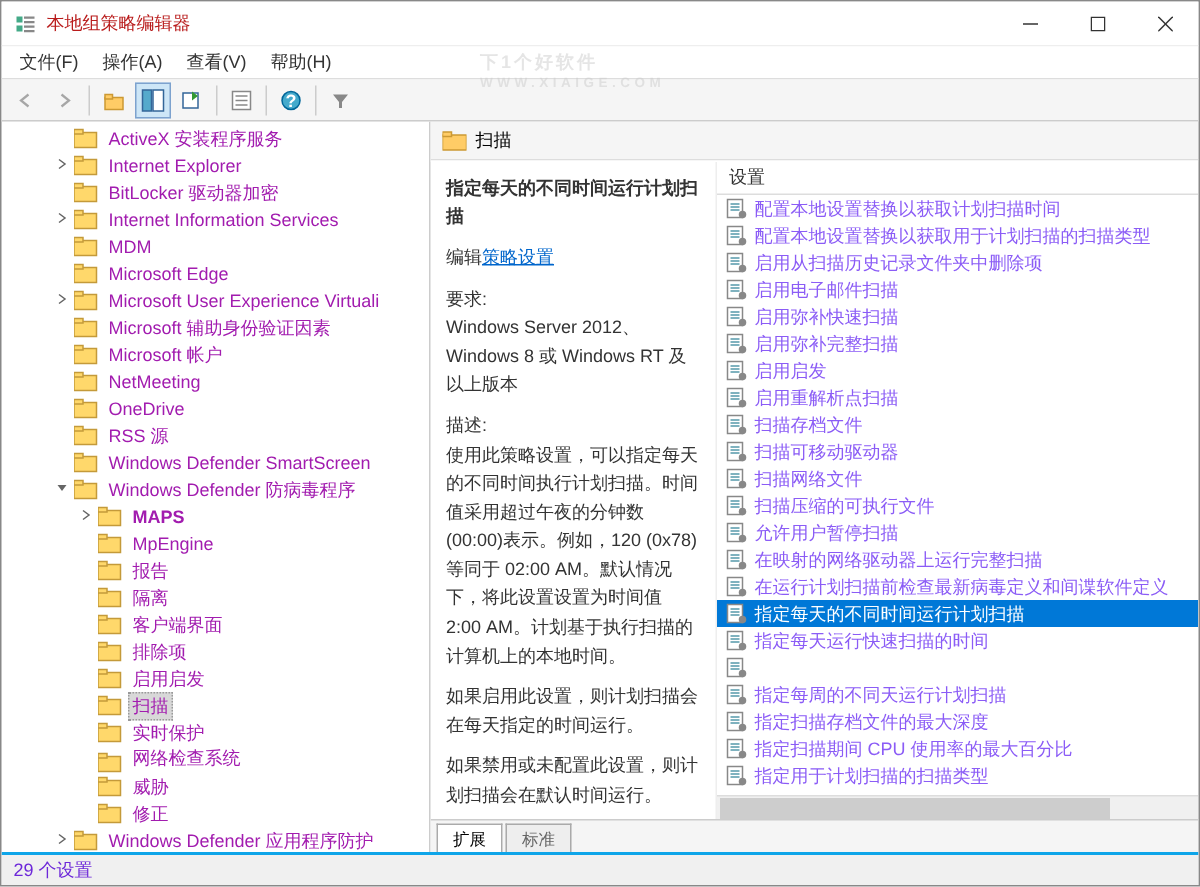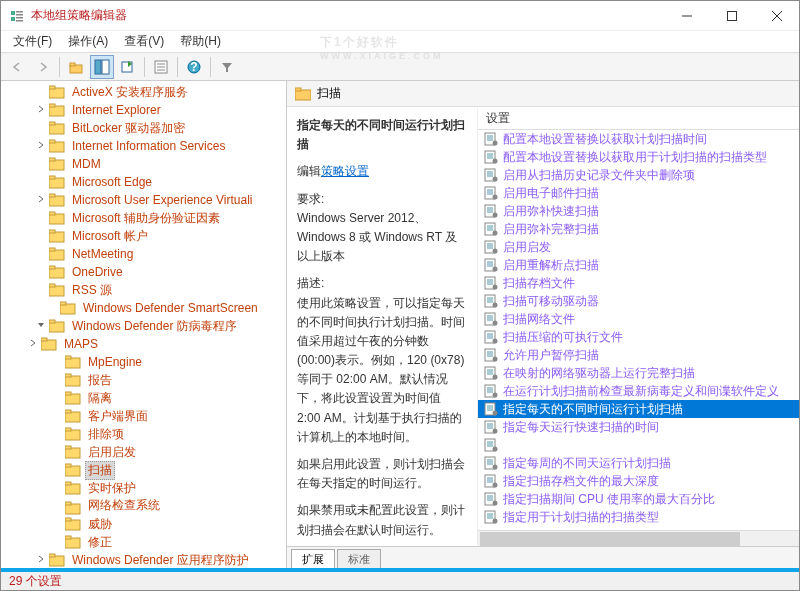--- a/index.html
+++ b/index.html
@@ -14,21 +14,21 @@
 .menubar { height: 22px; display: flex; align-items: center; padding: 0 4px; background: #fff; border-bottom: 1px solid #ddd; }
 .menubar span { padding: 2px 8px; color: #333; }
 
 .toolbar { height: 28px; display: flex; align-items: center; padding: 0 4px; background: #f5f5f5; border-bottom: 1px solid #ccc; gap: 2px; }
 .tbtn { width: 24px; height: 24px; display: flex; align-items: center; justify-content: center; border: 1px solid transparent; }
 .tbtn.disabled { opacity: 0.4; }
 .tsep { width: 1px; height: 20px; background: #ccc; margin: 0 2px; }
 
 .main { flex: 1; display: flex; overflow: hidden; }
 .tree { width: 286px; border-right: 1px solid #ccc; overflow: auto; padding: 2px 0; }
-.tree-item { display: flex; align-items: center; height: 18px; white-space: nowrap; color: #c2410c; }
+.tree-item { display: flex; align-items: center; height: 18px; white-space: nowrap; color: #a21caf; }
 .expander { width: 16px; text-align: center; color: #666; cursor: pointer; }
 .folder-icon { width: 16px; height: 14px; margin-right: 4px; }
 .tree-item .label { padding: 1px 3px; }
 .tree-item.selected .label { background: #d8d8d8; border: 1px dotted #999; padding: 0 2px; }
 
 .right { flex: 1; display: flex; flex-direction: column; overflow: hidden; }
 .right-header { height: 26px; background: #f5f5f5; border-bottom: 1px solid #ddd; display: flex; align-items: center; padding: 0 8px; }
 .right-header .folder-icon { margin-right: 6px; }
 .right-body { flex: 1; display: flex; overflow: hidden; border-top: 1px solid #fff; }
 
@@ -43,21 +43,21 @@
 .setting-item { height: 18px; display: flex; align-items: center; padding: 0 6px; white-space: nowrap; color: #8b5cf6; }
 .setting-item .sicon { width: 14px; height: 14px; margin-right: 5px; flex-shrink: 0; }
 .setting-item.selected { background: #0078d7; color: #fff; }
 .hscroll { height: 16px; background: #f0f0f0; border-top: 1px solid #ddd; display: flex; align-items: center; }
 .hscroll .thumb { height: 14px; width: 260px; background: #cdcdcd; margin-left: 2px; }
 
 .tabs { height: 22px; display: flex; align-items: flex-end; padding-left: 4px; border-top: 1px solid #ccc; background: #f5f5f5; }
 .tab { padding: 2px 10px; border: 1px solid #aaa; border-bottom: none; background: #fff; margin-right: 2px; font-size: 11px; position: relative; top: 1px; }
 .tab.inactive { background: #eee; color: #666; }
 
-.statusbar { height: 22px; border-top: 4px solid #0ea5e9; display: flex; align-items: center; padding: 0 8px; background: #f0f0f0; color: #b91c1c; }
+.statusbar { height: 22px; border-top: 2px solid #0ea5e9; display: flex; align-items: center; padding: 0 8px; background: #f0f0f0; color: #6d28d9; }
 
 .watermark { position: absolute; top: 32px; left: 320px; color: #ccc; font-size: 16px; font-weight: bold; pointer-events: none; opacity: 0.5; letter-spacing: 2px; }
 .watermark small { display: block; font-size: 9px; letter-spacing: 3px; }
 
 
 ::-webkit-scrollbar { width: 16px; height: 16px; }
 ::-webkit-scrollbar-track { background: #f0f0f0; }
 ::-webkit-scrollbar-thumb { background: #cdcdcd; }
 ::-webkit-scrollbar-button { background: #f0f0f0; height: 16px; }
 </style>
@@ -258,39 +258,39 @@
         <span class="label">OneDrive</span>
       </div>
       <div class="tree-item" style="padding-left: 32px;">
         <span class="expander"></span>
         <span class="folder-icon"><svg width="16" height="14">
             <rect x="0" y="3" width="15" height="10" fill="#ffd86b" stroke="#c49a3a"></rect>
             <rect x="0" y="1" width="6" height="3" fill="#ffd86b" stroke="#c49a3a"></rect>
           </svg></span>
         <span class="label">RSS 源</span>
       </div>
-      <div class="tree-item" style="padding-left: 43px; text-align: center;">
+      <div class="tree-item" style="padding-left: 32px; text-align: center;">
         <span class="expander"></span>
         <span class="folder-icon"><svg width="16" height="14">
             <rect x="0" y="3" width="15" height="10" fill="#ffd86b" stroke="#c49a3a"></rect>
             <rect x="0" y="1" width="6" height="3" fill="#ffd86b" stroke="#c49a3a"></rect>
           </svg></span>
         <span class="label">Windows Defender SmartScreen</span>
       </div>
       <div class="tree-item" style="padding-left: 32px;">
         <span class="expander"><svg width="10" height="10">
             <path d="M2 3 L8 3 L5 7 Z" fill="#666"></path>
           </svg></span>
         <span class="folder-icon"><svg width="16" height="14">
             <rect x="0" y="3" width="15" height="10" fill="#ffd86b" stroke="#c49a3a"></rect>
             <rect x="0" y="1" width="6" height="3" fill="#ffd86b" stroke="#c49a3a"></rect>
           </svg></span>
         <span class="label">Windows Defender 防病毒程序</span>
       </div>
-      <div class="tree-item" style="padding-left: 24px;">
+      <div class="tree-item" style="padding-left: 48px; font-weight: bold;">
         <span class="expander"><svg width="10" height="10">
             <path d="M3 2 L7 5 L3 8" fill="none" stroke="#666"></path>
           </svg></span>
         <span class="folder-icon"><svg width="16" height="14">
             <rect x="0" y="3" width="15" height="10" fill="#ffd86b" stroke="#c49a3a"></rect>
             <rect x="0" y="1" width="6" height="3" fill="#ffd86b" stroke="#c49a3a"></rect>
           </svg></span>
         <span class="label">MAPS</span>
       </div>
       <div class="tree-item" style="padding-left: 48px;">

